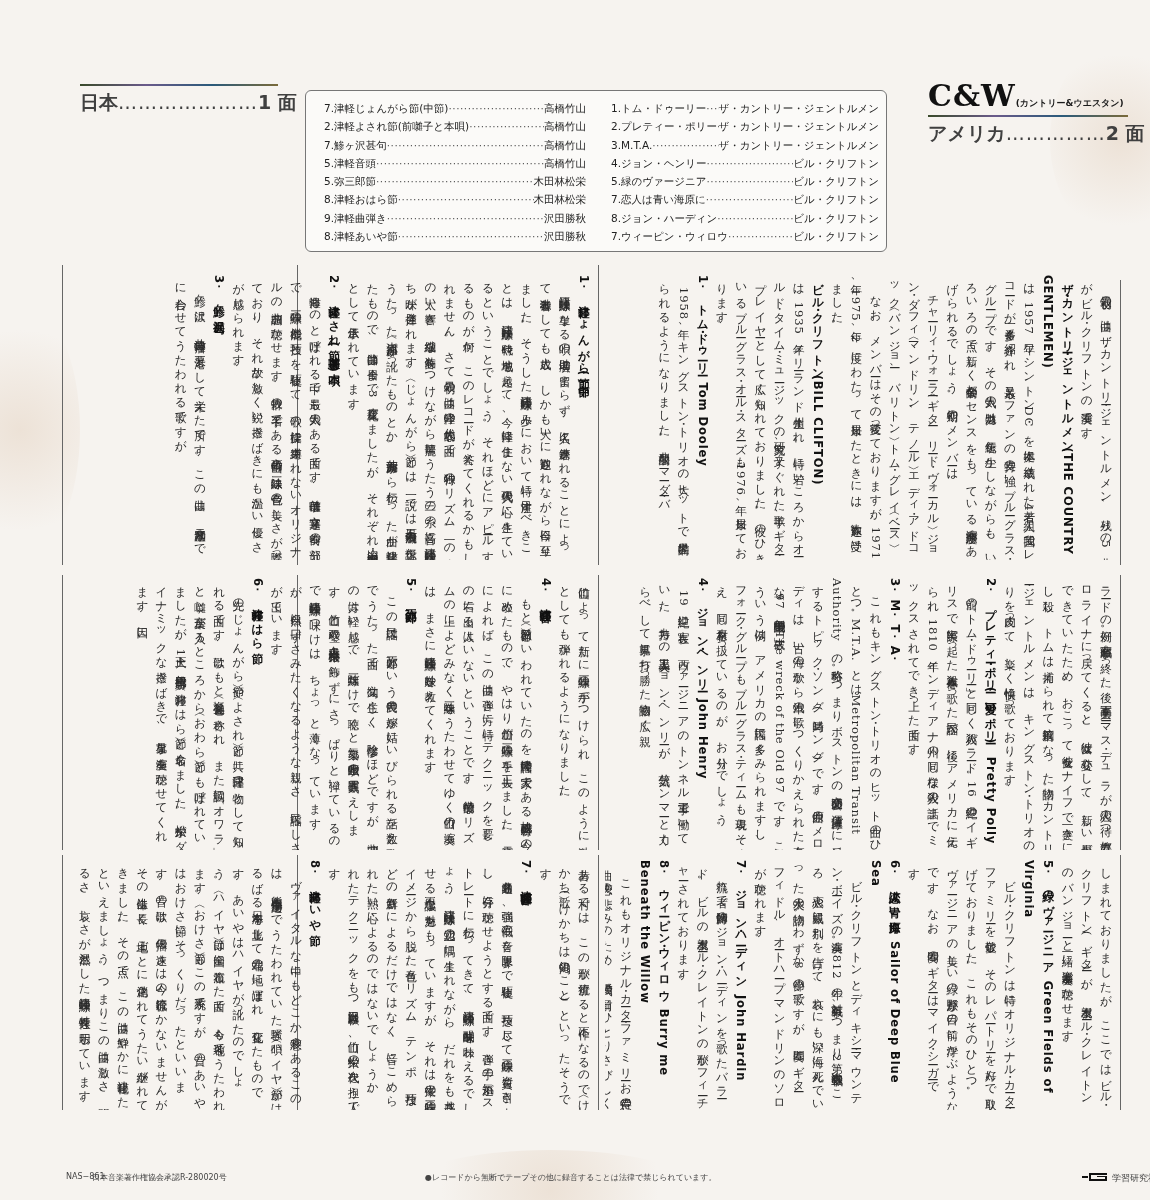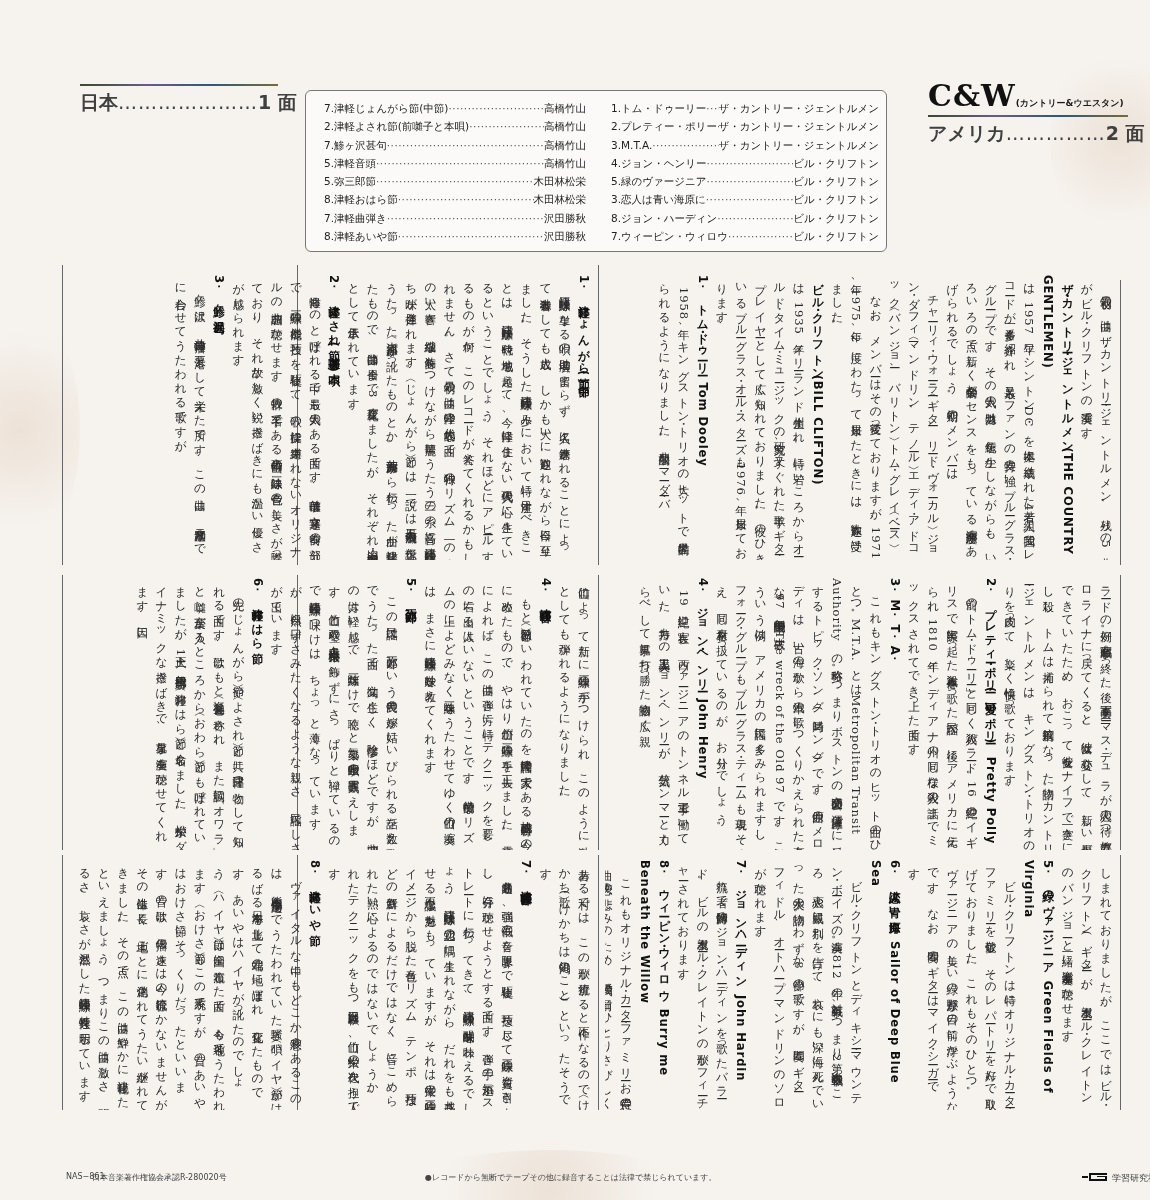--- a/index.html
+++ b/index.html
@@ -84,21 +84,21 @@
         <span class="t">5.弥三郎節</span>
         <span class="d"></span>
         <span class="p">木田林松栄</span>
       </div>
     <div class="tl-row">
         <span class="t">8.津軽おはら節</span>
         <span class="d"></span>
         <span class="p">木田林松栄</span>
       </div>
     <div class="tl-row">
-        <span class="t">7.津軽曲弾き</span>
+        <span class="t">9.津軽曲弾き</span>
         <span class="d"></span>
         <span class="p">沢田勝秋</span>
       </div>
     <div class="tl-row">
         <span class="t">8.津軽あいや節</span>
         <span class="d"></span>
         <span class="p">沢田勝秋</span>
       </div>
   </div>
   <div class="tl-col" style="left:305px;width:268px;">
@@ -121,21 +121,21 @@
         <span class="t">4.ジョン・ヘンリー</span>
         <span class="d"></span>
         <span class="p">ビル・クリフトン</span>
       </div>
     <div class="tl-row">
         <span class="t">5.緑のヴァージニア</span>
         <span class="d"></span>
         <span class="p">ビル・クリフトン</span>
       </div>
     <div class="tl-row">
-        <span class="t">3.恋人は青い海原に</span>
+        <span class="t">7.恋人は青い海原に</span>
         <span class="d"></span>
         <span class="p">ビル・クリフトン</span>
       </div>
     <div class="tl-row">
         <span class="t">8.ジョン・ハーディン</span>
         <span class="d"></span>
         <span class="p">ビル・クリフトン</span>
       </div>
     <div class="tl-row">
         <span class="t">7.ウィーピン・ウィロウ</span>

